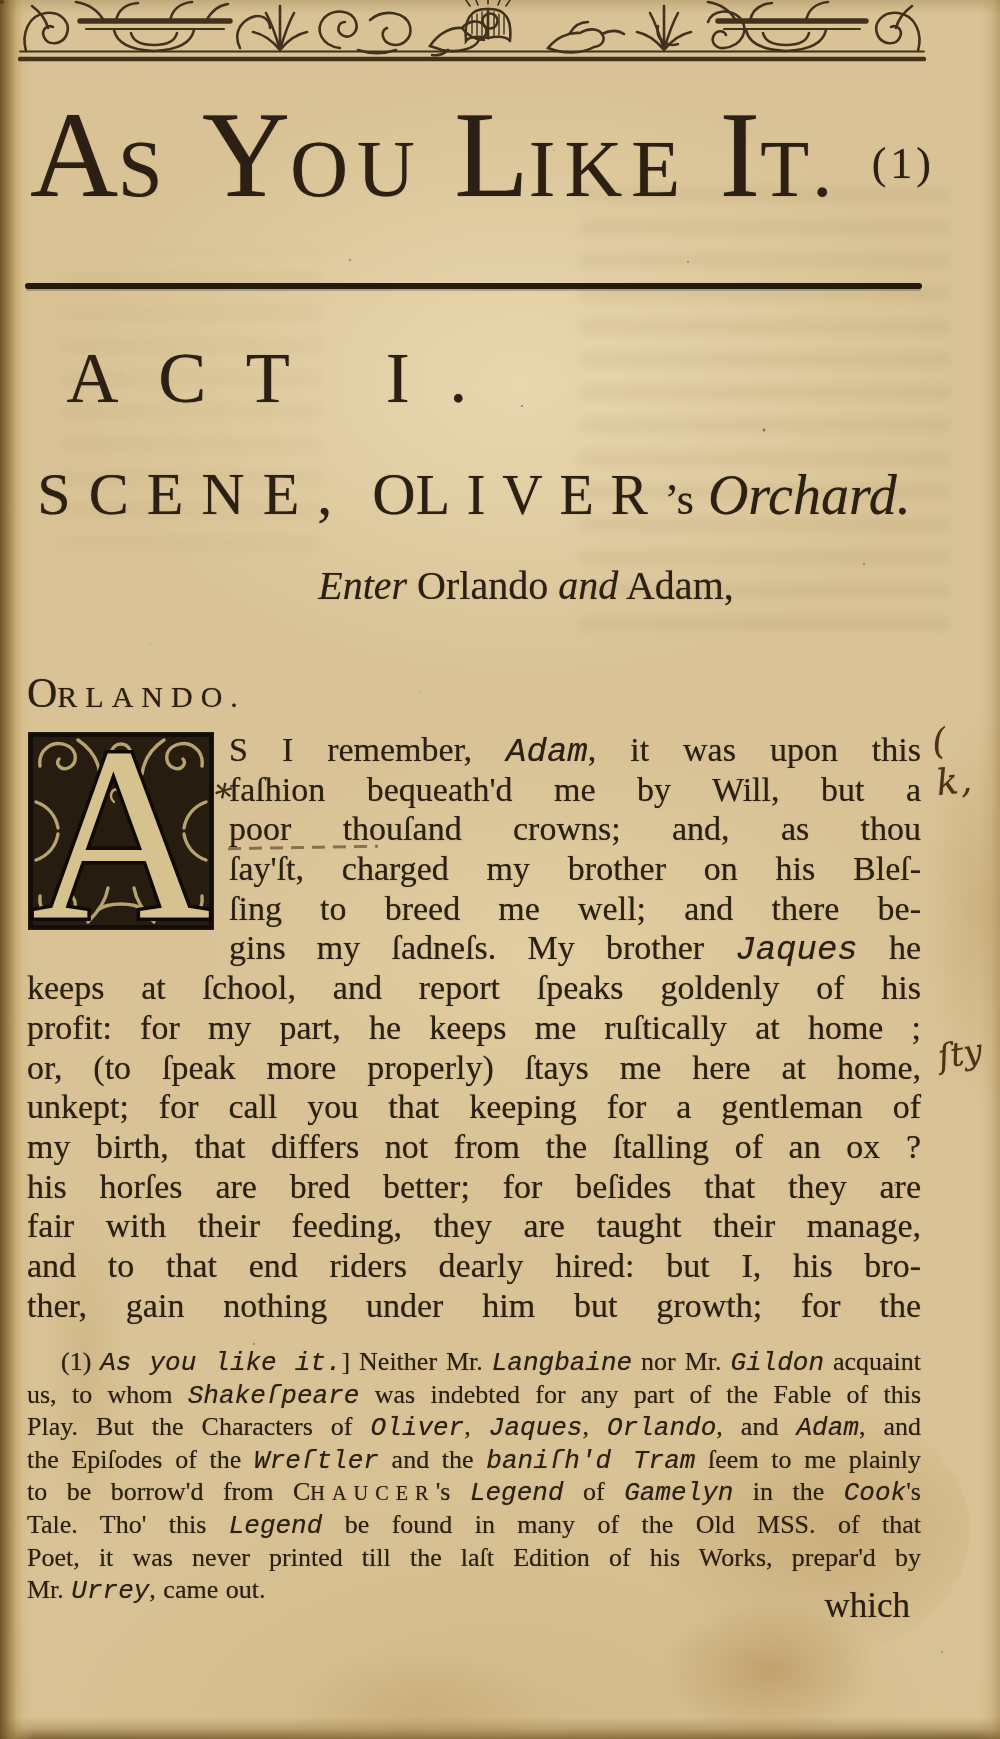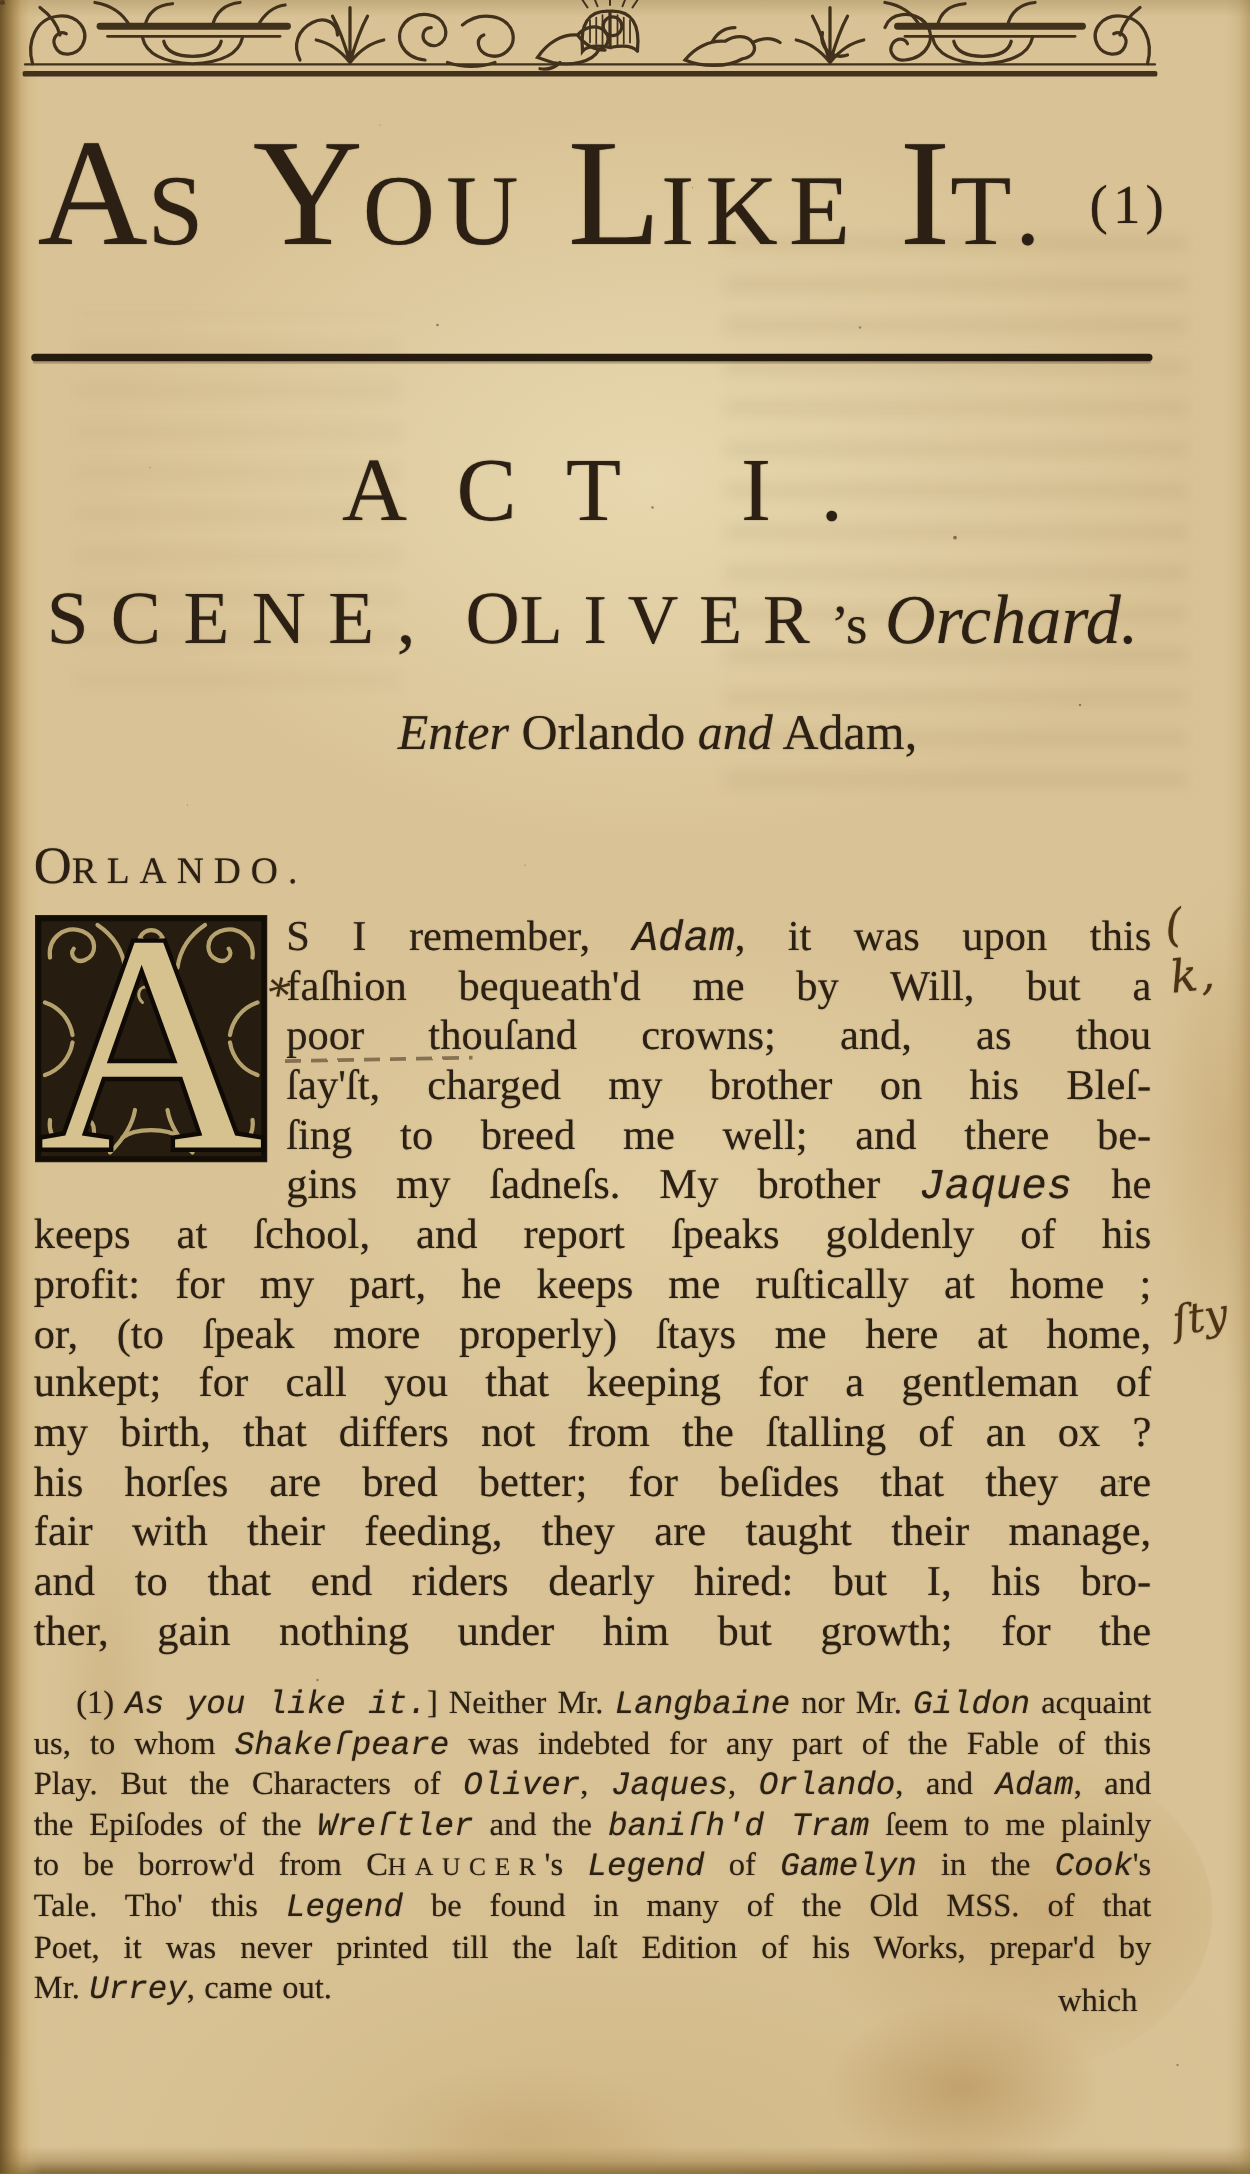--- a/index.html
+++ b/index.html
@@ -56,21 +56,21 @@
     display:flex;justify-content:space-between;align-items:center;line-height:1;}
   .tword{white-space:nowrap;}
   .tbig{font-size:122px;}
   .tsmall{font-size:80px;text-transform:uppercase;letter-spacing:9px;}
   .tref{font-size:44px;align-self:flex-start;margin-top:50px;letter-spacing:4px;}
 
   .rule{position:absolute;left:25px;top:283px;width:897px;height:6px;background:#241a0e;border-radius:3px;
     box-shadow:0 3px 0 -1px rgba(36,26,14,0.25);}
 
   
-  .act-heading{position:absolute;left:27px;top:356px;width:894px;text-align:center;
+  .act-heading{position:absolute;left:27px;top:342px;width:894px;text-align:left;
     font-size:72px;line-height:1;letter-spacing:0.55em;text-indent:0.55em;}
   .scene-row{position:absolute;left:27px;top:464px;width:894px;text-align:center;line-height:1;white-space:nowrap;}
   .scene-word{font-size:60px;letter-spacing:0.30em;margin-top:10px;}
   .scene-owner-big{font-size:60px;margin-left:22px;}
   .scene-owner-small{font-size:56px;letter-spacing:0.30em;text-transform:uppercase;}
   .scene-apos{font-size:44px;}
   .scene-place{font-size:56px;font-style:italic;margin-left:14px;}
   .stage-dir{position:absolute;left:27px;top:566px;width:894px;text-align:center;font-size:40px;line-height:1;
     transform:translateX(52px);}
   .stage-dir .it{font-style:italic;}
@@ -88,21 +88,21 @@
   .seg-i{font-style:italic;font-family:Liberation Mono, monospace;}
   .seg-cap{}
   .seg-spc{font-size:0.78em;letter-spacing:7px;}
 
   
   .footnote{position:absolute;left:27px;top:1346px;width:894px;font-size:26px;}
   .fline{line-height:32.6px;height:32.6px;text-align:justify;text-align-last:justify;word-spacing:1px;white-space:nowrap;}
   .fline.first{text-indent:34px;}
   .fline.last{text-align-last:left;}
 
-  .catchword{position:absolute;left:27px;top:1588px;width:883px;text-align:right;font-size:26px;line-height:1;}
+  .catchword{position:absolute;left:27px;top:1588px;width:883px;text-align:right;font-size:35px;line-height:1;}
 
   
   .hand{position:absolute;font-style:italic;color:#4d3315;
     font-family:"DejaVu Serif","Liberation Serif",serif;
     text-shadow:0 0 1px rgba(77,51,21,0.5);}
   .hand.k{left:934px;top:718px;font-size:36px;transform:rotate(-6deg);letter-spacing:2px;}
   .hand.sty{left:938px;top:1034px;font-size:33px;transform:rotate(-9deg);}
   .penmark{position:absolute;left:214px;top:776px;font-size:34px;color:#3a2a16;transform:rotate(12deg);}
   .squiggle{position:absolute;left:228px;top:846px;width:150px;height:3px;transform:rotate(-1deg);
     background:repeating-linear-gradient(90deg, rgba(64,45,24,0.55) 0 13px, rgba(64,45,24,0) 13px 21px);}

